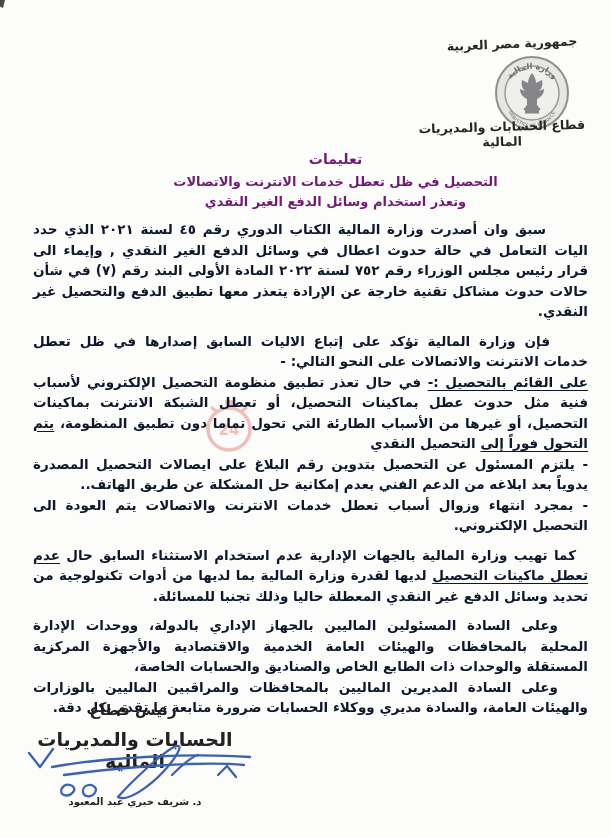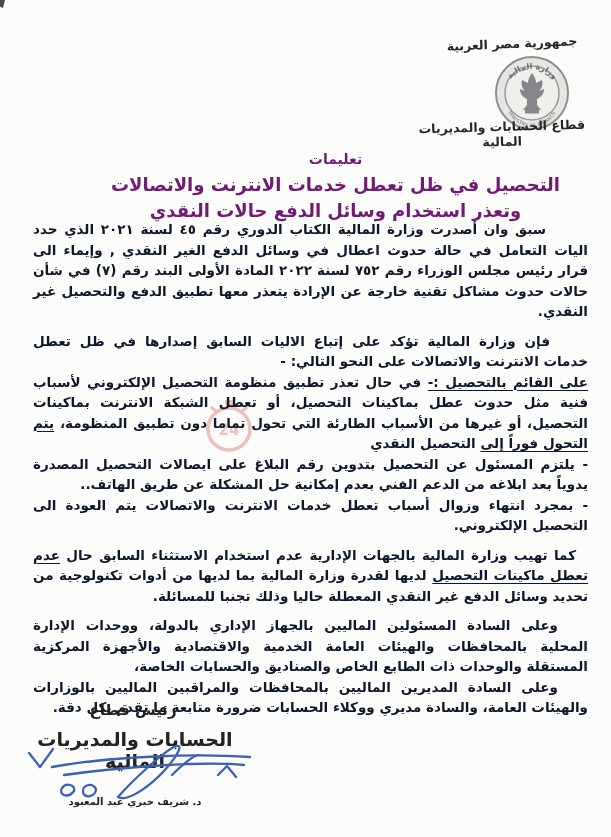--- a/index.html
+++ b/index.html
@@ -13,21 +13,21 @@
   
   .hdr-country{position:absolute;top:36px;right:24px;width:150px;text-align:center;
     font-size:12.5px;font-weight:bold;transform:rotate(-2.5deg);color:#262626;}
   .emblem{position:absolute;top:55px;right:40px;width:78px;height:76px;}
   .hdr-sector{position:absolute;top:119px;right:18px;width:182px;text-align:center;
     font-size:12.5px;font-weight:bold;transform:rotate(-1.6deg);color:#262626;}
   
   .title-block{position:absolute;top:151px;left:60px;right:0;text-align:center;
     direction:rtl;font-weight:bold;color:#701a75;}
   .title-l1{font-size:14px;margin-bottom:7px;}
-  .title-l2,.title-l3{font-size:18px;margin-bottom:5px;}
+  .title-l2,.title-l3{font-size:13px;margin-bottom:5px;}
   
   .watermark{position:absolute;top:398px;left:163px;width:132px;height:56px;z-index:0;
     display:flex;flex-direction:column;align-items:center;opacity:.5;}
   .wm-clock{flex:0 0 auto;}
   .wm-text{font-size:31px;font-weight:bold;color:#e2837e;direction:rtl;
     white-space:nowrap;overflow:hidden;width:72px;margin-right:4px;line-height:50px;}
   
   .doc-body{position:absolute;top:219px;right:23px;left:33px;z-index:1;
     direction:rtl;text-align:justify;font-size:13.5px;font-weight:bold;
     line-height:20.5px;color:#0f172a;}
@@ -69,21 +69,21 @@
         <textPath href="#arcB" startOffset="50%" text-anchor="middle">MINISTRY OF FINANCE</textPath>
       </text>
     </svg>
   </div>
 
   <div class="hdr-sector">قطاع الحسابات والمديريات المالية</div>
 
   <div class="title-block">
     <div class="title-l1">تعليمات</div>
     <div class="title-l2">التحصيل في ظل تعطل خدمات الانترنت والاتصالات</div>
-    <div class="title-l3">وتعذر استخدام وسائل الدفع حالات النقدي</div>
+    <div class="title-l3">وتعذر استخدام وسائل الدفع الغير النقدي</div>
   </div>
 
   <div class="watermark">
     <svg class="wm-clock" width="52" height="56" viewBox="0 0 52 56" xmlns="http://www.w3.org/2000/svg">
       <rect x="22" y="2" width="8" height="5" rx="1" fill="#e2837e"></rect>
       <line x1="8" y1="9" x2="14" y2="14" stroke="#e2837e" stroke-width="3"></line>
       <line x1="44" y1="9" x2="38" y2="14" stroke="#e2837e" stroke-width="3"></line>
       <circle cx="26" cy="31" r="21" fill="none" stroke="#e2837e" stroke-width="3.5"></circle>
       <text x="26" y="37" text-anchor="middle" font-size="15" font-weight="bold" fill="#e2837e" font-family="DejaVu Sans, sans-serif">24</text>
     </svg>

